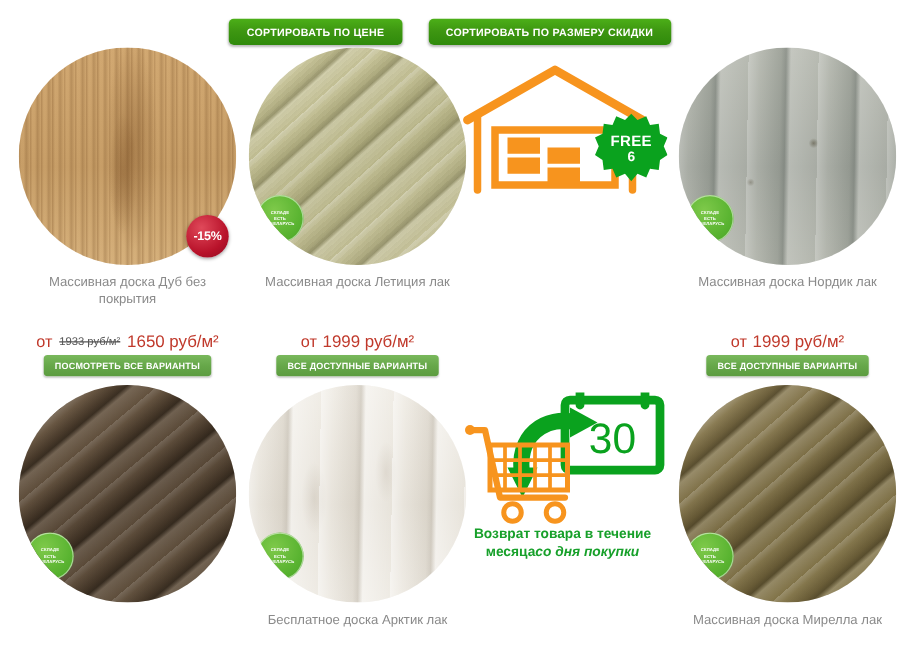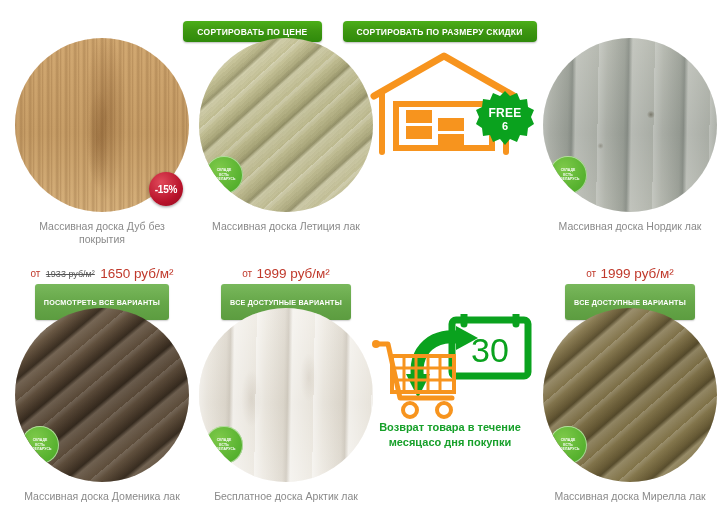--- a/index.html
+++ b/index.html
@@ -7,22 +7,22 @@
     width:720px;height:522px;
     background:#ffffff;
     font-family:"Liberation Sans", sans-serif;
     overflow:hidden;
     position:relative;
   }
 
   
   .sortbar{
     position:absolute; left:0; top:0; width:720px; height:36px;
-    display:flex; justify-content:center; align-items:flex-start; gap:21px;
-    padding-top:21px; box-sizing:border-box;
+    display:flex; justify-content:center; align-items:flex-end; gap:21px;
+    padding-top:9px; box-sizing:border-box;
   }
   .sort-btn{
     display:inline-flex; align-items:center; justify-content:center;
     height:21px; padding:0 14px;
     border:none; border-radius:4px;
     background:linear-gradient(180deg,#4caf18 0%,#3d9611 48%,#2f8a0b 100%);
     color:#ffffff;
     font-size:8.5px; font-weight:bold; letter-spacing:.25px;
     text-transform:uppercase;
     box-shadow:0 1px 2px rgba(0,0,0,.28);
@@ -130,35 +130,35 @@
 
   .p-title{
     margin:8px auto 0; width:166px;
     text-align:center; color:#8a8a8a;
     font-size:10.5px; line-height:13px;
   }
   .p-price{
     margin:0; width:180px; position:absolute; left:0; top:228px;
     text-align:center; white-space:nowrap;
   }
-  .p-price .ot{color:#c0392b; font-size:10px; vertical-align:middle;}
+  .p-price .ot{color:#c0392b; font-size:13px; vertical-align:middle;}
   .p-price .old{
     color:#555; font-size:9px; text-decoration:line-through;
     vertical-align:middle; margin:0 1px;
   }
   .p-price .new{
     color:#c0392b; font-size:13.5px; vertical-align:middle; margin-left:0;
   }
   .p-btn{
     position:absolute; left:0; top:248px; width:180px;
     display:flex; justify-content:center;
   }
   .variant-btn{
     display:inline-flex; align-items:center; justify-content:center;
-    height:17px; padding:18px 9px;
+    height:17px; padding:8px 9px;
     border:none; border-radius:3px;
     background:linear-gradient(180deg,#79b85c 0%,#66a749 52%,#5c9c40 100%);
     color:#ffffff; font-size:7.2px; font-weight:bold;
     letter-spacing:.2px; text-transform:uppercase;
     box-shadow:0 1px 1.5px rgba(0,0,0,.2);
     white-space:nowrap; cursor:pointer;
     font-family:"Liberation Sans", sans-serif;
   }
 
   
@@ -176,21 +176,21 @@
   }
   .free-seal .seal-txt .f1{font-size:12px; letter-spacing:.3px;}
   .free-seal .seal-txt .f2{font-size:11px; margin-top:2px;}
 
   .promo-cap{
     position:absolute; left:0; top:116px; width:180px;
     text-align:center; color:#17a02a;
     font-size:11px; font-weight:bold; line-height:15px;
   }
   .promo-cap.cap2{top:108px;}
-  .promo-cap .l2 .it{}
+  .promo-cap .l2 .it{font-style:italic;}
 
   .cart-promo{position:absolute; left:6px; top:2px; width:168px; height:110px;}
 
   [data-interactable="true"]{ }
 </style>
 </head>
 <body>
 
 <div class="sortbar" data-interactable="false">
   <button class="sort-btn" data-interactable="true">СОРТИРОВАТЬ ПО ЦЕНЕ</button>
@@ -294,21 +294,20 @@
       <div class="thumb-wrap" data-interactable="true">
         <div class="thumb" data-interactable="true">
           <div class="tex tex-domenica" data-interactable="false"></div>
           <div class="stock-badge" data-interactable="false">
             <span data-interactable="false">СКЛАДЕ</span>
             <span data-interactable="false">ЕСТЬ</span>
             <span data-interactable="false">В БЕЛАРУСЬ</span>
           </div>
         </div>
       </div>
-      <div class="p-title" data-interactable="false">Массивная доска Доменика лак</div>
     </div>
 
     <div class="cell c1" data-interactable="true">
       <div class="thumb-wrap" data-interactable="true">
         <div class="thumb" data-interactable="true">
           <div class="tex tex-arctic" data-interactable="false"></div>
           <div class="stock-badge" data-interactable="false">
             <span data-interactable="false">СКЛАДЕ</span>
             <span data-interactable="false">ЕСТЬ</span>
             <span data-interactable="false">В БЕЛАРУСЬ</span>

